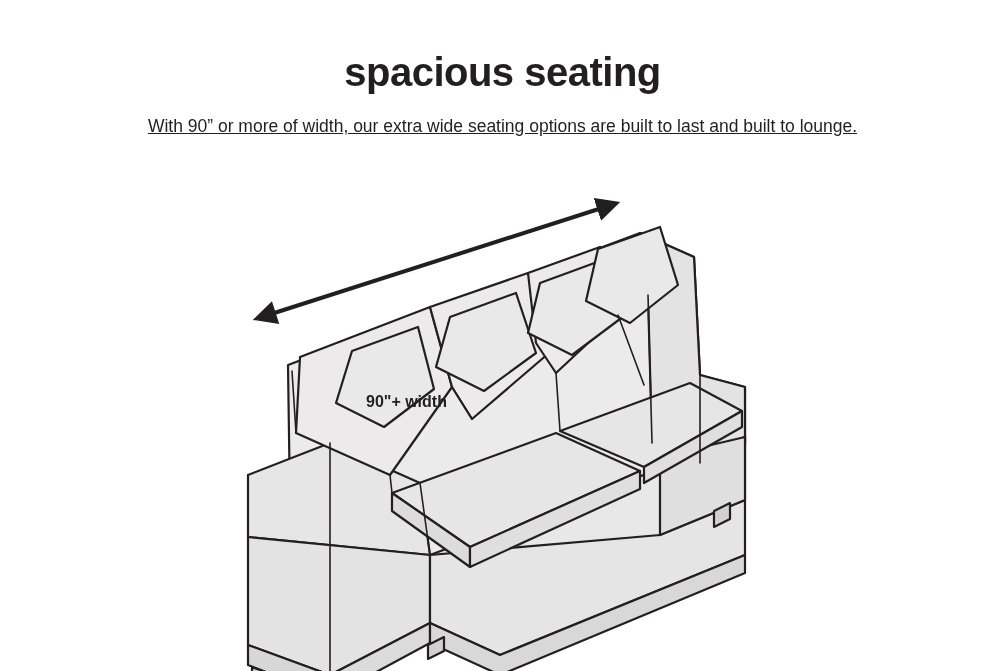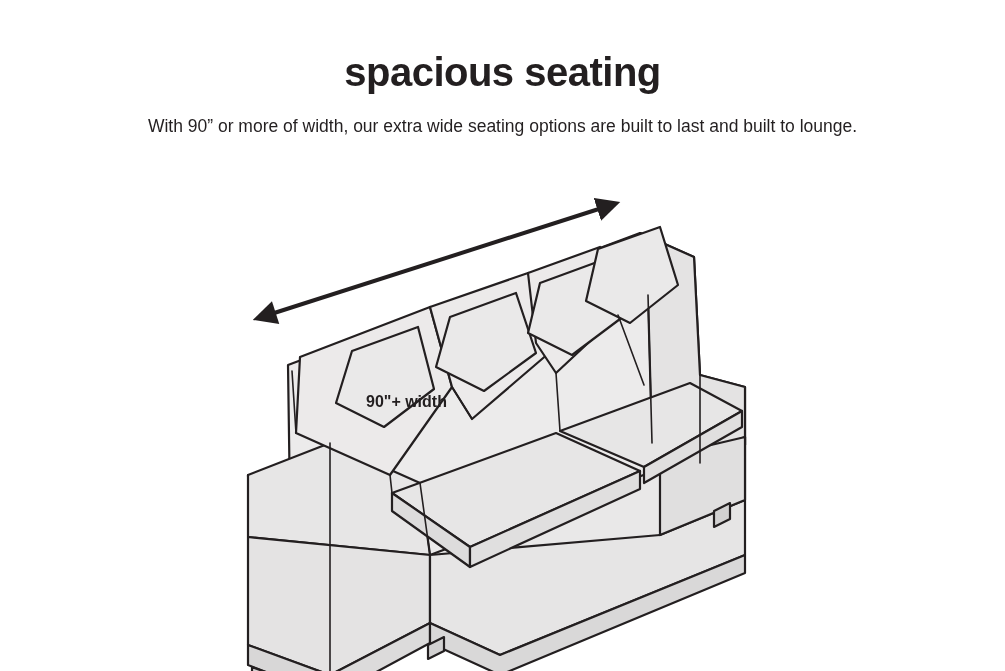--- a/index.html
+++ b/index.html
@@ -38,20 +38,21 @@
     top: 114px;
     left: 0;
     width: 1005px;
     text-align: center;
     font-size: 17.5px;
     line-height: 1.48;
     color: #231f20;
   }
   .subcopy .line {
     display: block;
+    text-decoration: underline;
   }
   .illustration {
     position: absolute;
     top: 175px;
     left: 0;
     width: 1005px;
     height: 496px;
   }
   .annotation-label {
     position: absolute;

